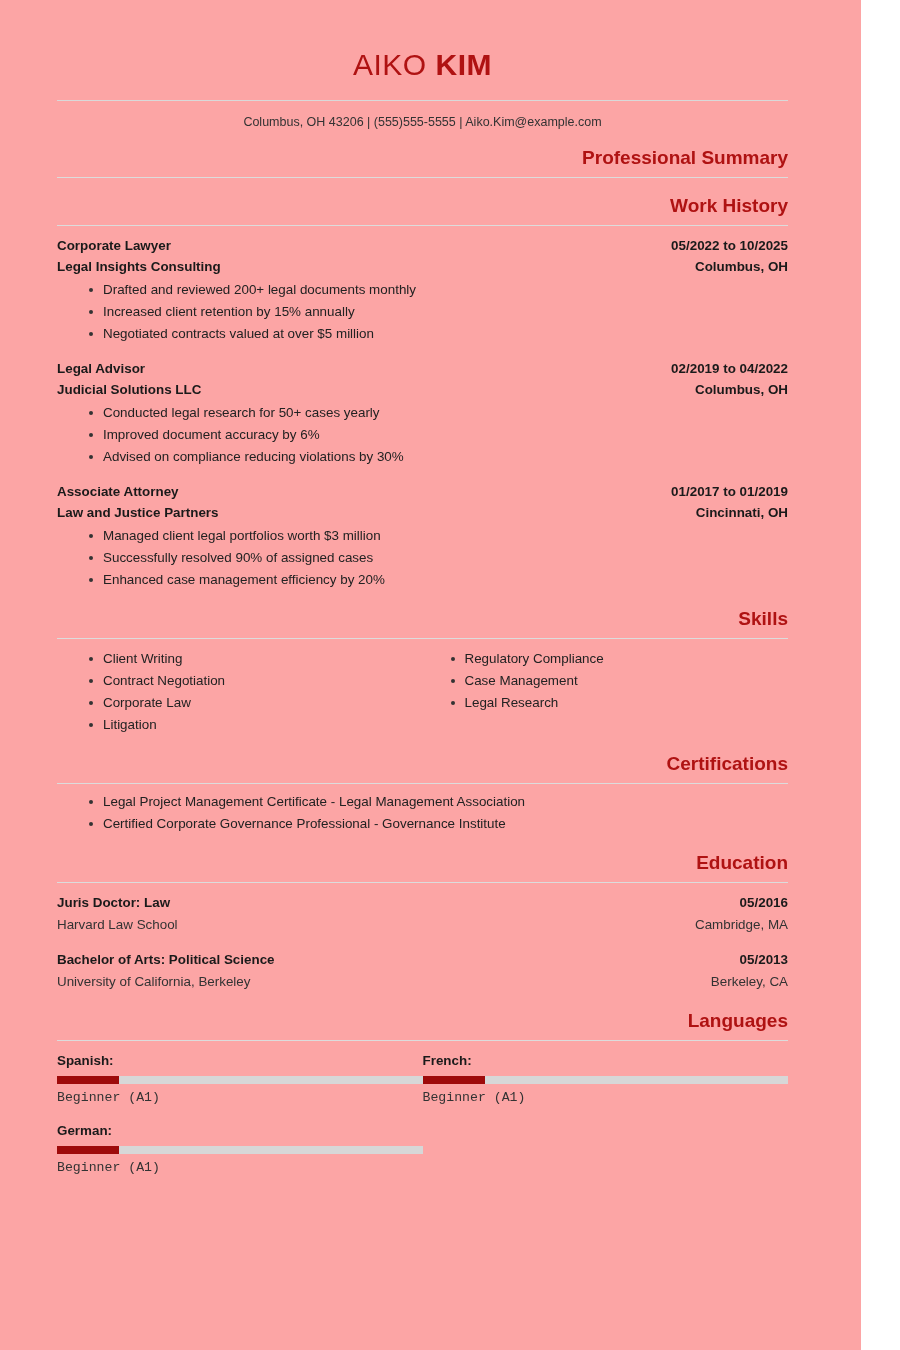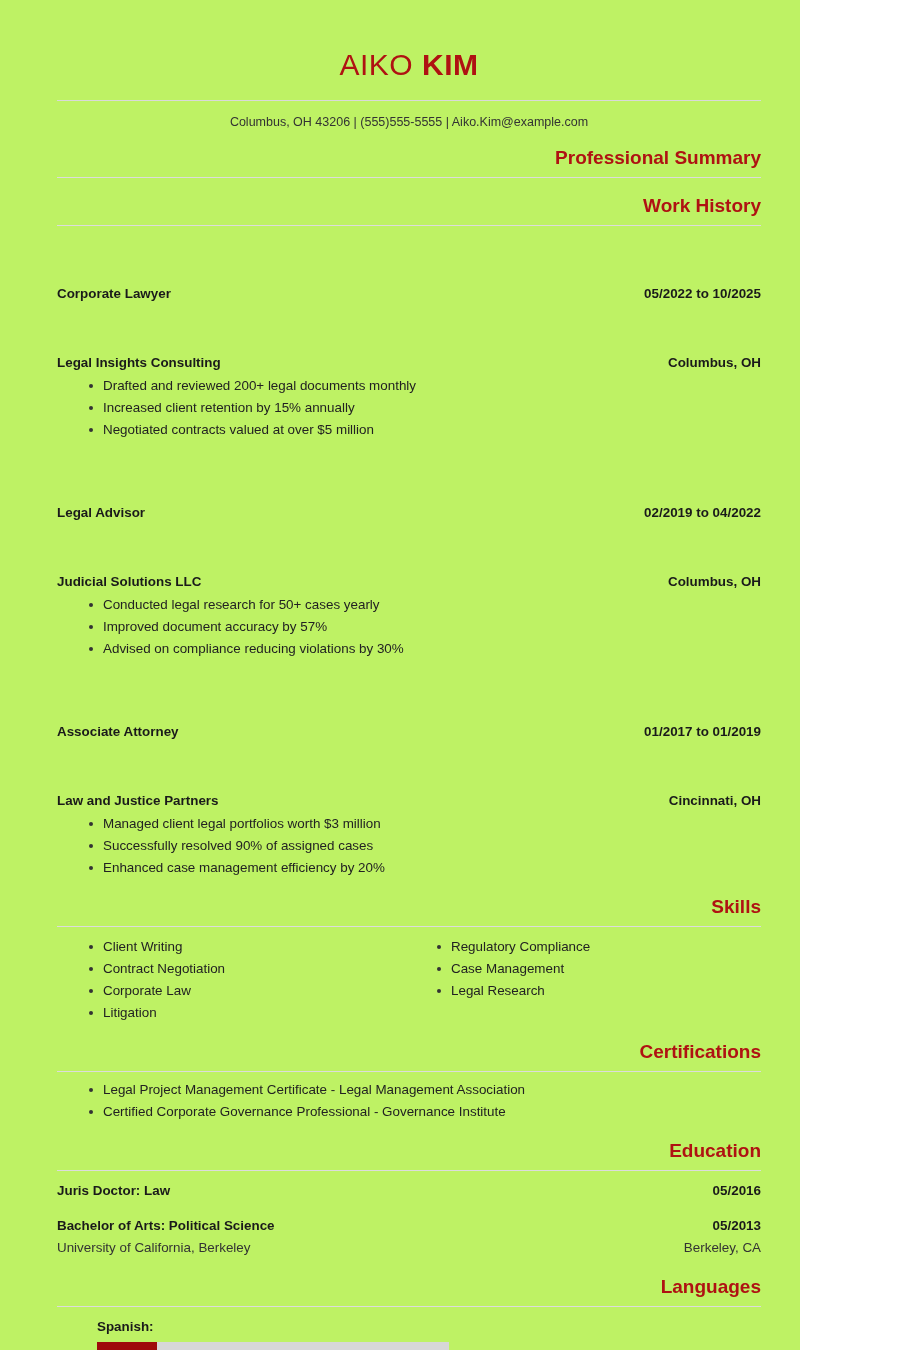--- a/index.html
+++ b/index.html
@@ -9,24 +9,24 @@
     background: #ffffff;
   }
   body {
     width: 900px;
     height: 1350px;
     font-family: "Liberation Sans", sans-serif;
     color: #222222;
     overflow: hidden;
   }
   .page {
-    width: 800px;
+    width: 861px;
     height: 1350px;
-    padding: 34px 39px 0 57px;
-    background: #bef264;
+    padding: 34px 73px 0 57px;
+    background: #fca5a5;
   }
 
   
   .name {
     text-align: center;
     font-size: 30px;
     line-height: 38px;
     color: #AF1212;
     font-weight: 400;
     letter-spacing: 0.5px;
@@ -78,21 +78,21 @@
   .job:last-child { margin-bottom: 0; }
   .job-row {
     display: flex;
     justify-content: space-between;
     align-items: baseline;
     font-size: 13.4px;
     line-height: 21px;
     font-weight: 700;
     color: #1a1a1a;
   }
-  .job-row .left { text-align: left; margin-top: 48px; }
+  .job-row .left { text-align: left; }
   .job-row .right { text-align: right; white-space: nowrap; }
   ul.bullets {
     margin: 2px 0 0 0;
     padding-left: 46px;
     list-style: none;
   }
   ul.bullets li {
     position: relative;
     font-size: 13.4px;
     line-height: 22px;
@@ -138,21 +138,20 @@
 
   
   .langs {
     margin-top: 10px;
     display: flex;
     flex-wrap: wrap;
   }
   .lang {
     width: 50%;
     margin-bottom: 13px;
-    margin-left: 40px;
   }
   .lang-inner { width: 380px; max-width: 100%; }
   .lang-name {
     font-size: 13.4px;
     line-height: 20px;
     font-weight: 700;
     color: #1a1a1a;
   }
   .bar-track {
     position: relative;
@@ -220,21 +219,21 @@
         <div class="job-row">
           <span class="left">Legal Advisor</span>
           <span class="right">02/2019 to 04/2022</span>
         </div>
         <div class="job-row">
           <span class="left">Judicial Solutions LLC</span>
           <span class="right">Columbus, OH</span>
         </div>
         <ul class="bullets">
           <li>Conducted legal research for 50+ cases yearly</li>
-          <li>Improved document accuracy by 57%</li>
+          <li>Improved document accuracy by 6%</li>
           <li>Advised on compliance reducing violations by 30%</li>
         </ul>
       </div>
 
       <div class="job">
         <div class="job-row">
           <span class="left">Associate Attorney</span>
           <span class="right">01/2017 to 01/2019</span>
         </div>
         <div class="job-row">
@@ -286,20 +285,24 @@
 
   <div class="section">
     <div class="section-title">Education</div>
     <div class="section-rule"></div>
     <div class="edu">
 
       <div class="edu-item">
         <div class="edu-row primary">
           <span class="left">Juris Doctor: Law</span>
           <span class="right">05/2016</span>
+        </div>
+        <div class="edu-row secondary">
+          <span class="left">Harvard Law School</span>
+          <span class="right">Cambridge, MA</span>
         </div>
       </div>
 
       <div class="edu-item">
         <div class="edu-row primary">
           <span class="left">Bachelor of Arts: Political Science</span>
           <span class="right">05/2013</span>
         </div>
         <div class="edu-row secondary">
           <span class="left">University of California, Berkeley</span>

